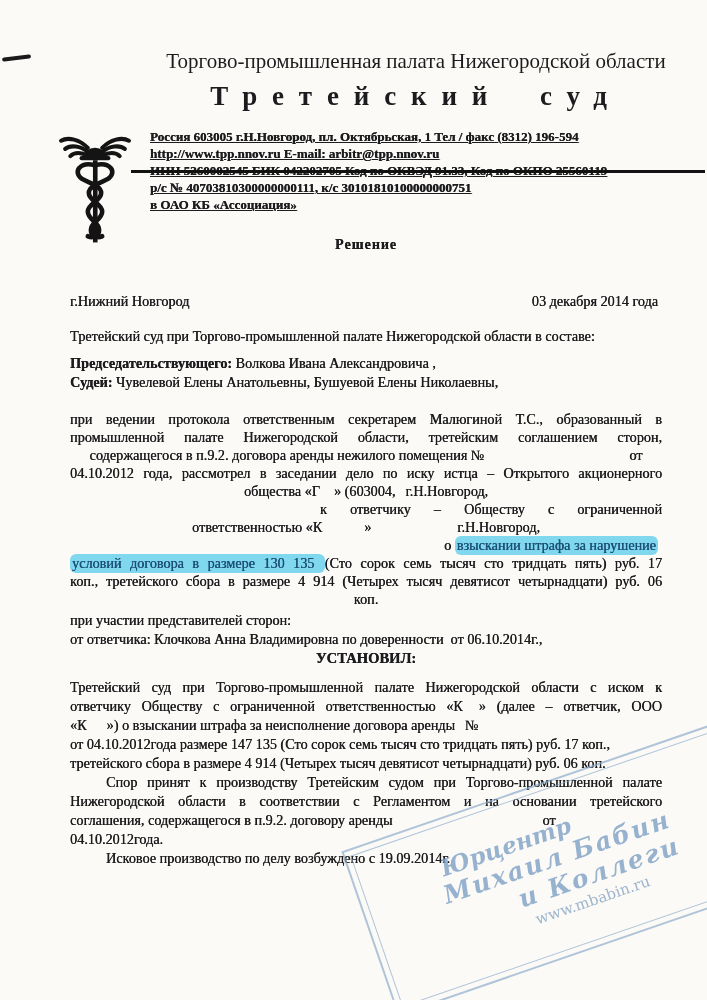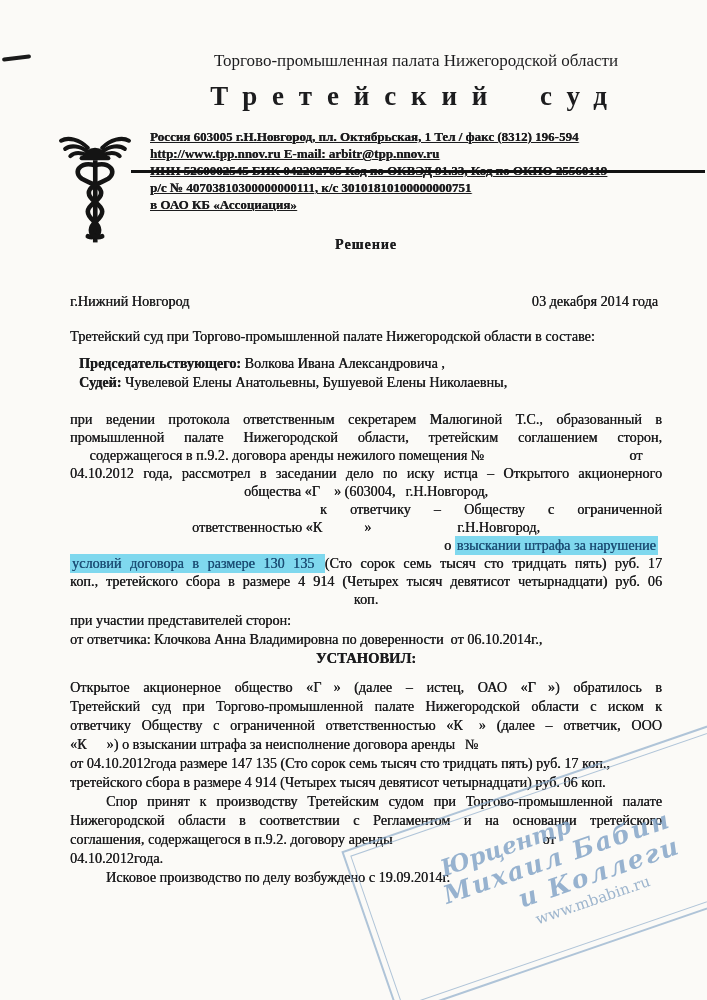--- a/index.html
+++ b/index.html
@@ -12,21 +12,21 @@
   .page{position:relative;width:707px;height:1000px;z-index:1;}
 
   
   .corner-mark{position:absolute;left:2px;top:6px;width:29px;height:3.5px;background:#1a1a1a;transform:rotate(-7deg);border-radius:2px;}
 
   
   .logo{position:absolute;left:58px;top:82px;width:74px;height:116px;}
 
   
   .hdr{margin:50px 0 0 130px;width:572px;text-align:center;}
-  .hdr-org{font-size:17px;line-height:22px;}
+  .hdr-org{font-size:21px;line-height:22px;}
   .hdr-court{margin-top:8px;font-size:27px;line-height:32px;font-weight:bold;letter-spacing:0.55em;word-spacing:0.6em;}
   .hdr-rule{position:absolute;left:131px;top:120px;width:574px;height:2.6px;background:#121212;}
 
   
   .addr{margin:16px 0 0 150px;font-size:13px;line-height:17px;font-weight:bold;text-decoration:underline;}
   .addr .tline{height:17px;line-height:17px;}
 
   
   .col{margin-left:70px;width:592px;font-size:14.2px;}
   .col, .addr{text-shadow:0.3px 0 0 currentColor;} 
@@ -34,24 +34,24 @@
   .title{margin-top:24px;text-align:center;font-size:14px;font-weight:bold;letter-spacing:1px;}
 
   .place-date{margin-top:40px;display:flex;justify-content:space-between;width:588px;}
 
   .tline{height:19px;line-height:19px;}
   .tight .tline{height:18px;line-height:18px;text-align:center;}
   .just{text-align:justify;text-align-last:justify;}
   .gap{display:inline-block;height:1px;}
   .b{font-weight:bold;}
   .u{text-decoration:underline;}
-  .hl{background:#7fd8ee;color:#1d4f76;padding:1px 2px 2px 2px;}
+  .hl{background:#7fd8ee;color:#1d4f76;padding:1px 2px 2px 2px;border-radius:6px;}
 
   .composition{margin-top:17px;}
-  .judges{margin-top:8px;margin-left:9px;}
+  .judges{margin-top:8px;}
   .case-intro{margin-top:18px;}
   .reps{margin-top:3px;}
   .ustanovil{text-align:center;font-weight:bold;font-size:14.6px;height:19px;line-height:19px;}
   .established{margin-top:10px;}
 
   
   .watermark{
     position:absolute;left:398px;top:792px;width:434px;height:174px;
     transform:rotate(-19deg);transform-origin:0 100%;
     border:2px solid rgba(142,172,203,0.7);padding:5px;box-sizing:border-box;
@@ -139,21 +139,20 @@
       </div>
 
     <div class="reps">
         <div class="tline"><span>при участии представителей сторон:</span></div>
         <div class="tline"><span>от ответчика: Клочкова Анна Владимировна по доверенности</span><span class="gap" style="width: 7px;"></span><span>от 06.10.2014г.,</span></div>
       </div>
 
     <div class="ustanovil">УСТАНОВИЛ:</div>
 
     <div class="established">
-        <div class="tline just"><span>Открытое акционерное общество «Г</span><span class="gap" style="width: 12px;"></span><span>» (далее – истец, ОАО «Г</span><span class="gap" style="width: 12px;"></span><span>») обратилось в</span></div>
         <div class="tline just"><span>Третейский суд при Торгово-промышленной палате Нижегородской области с иском к</span></div>
         <div class="tline just"><span>ответчику Обществу с ограниченной ответственностью «К</span><span class="gap" style="width: 16px;"></span><span>» (далее – ответчик, ООО</span></div>
         <div class="tline"><span>«К</span><span class="gap" style="width: 20px;"></span><span>») о взыскании штрафа за неисполнение договора аренды</span><span class="gap" style="width: 10px;"></span><span>№</span></div>
         <div class="tline"><span>от 04.10.2012года размере 147 135 (Сто сорок семь тысяч сто тридцать пять) руб. 17 коп.,</span></div>
         <div class="tline"><span>третейского сбора в размере 4 914 (Четырех тысяч девятисот четырнадцати) руб. 06 коп.</span></div>
         <div class="tline just"><span class="gap" style="width: 36px;"></span><span>Спор принят к производству Третейским судом при Торгово-промышленной палате</span></div>
         <div class="tline just"><span>Нижегородской области в соответствии с Регламентом и на основании третейского</span></div>
         <div class="tline"><span>соглашения,  содержащегося  в  п.9.2.  договору  аренды</span><span class="gap" style="width: 150px;"></span><span>от</span></div>
         <div class="tline"><span>04.10.2012года.</span></div>
         <div class="tline"><span class="gap" style="width: 36px;"></span><span>Исковое производство по делу возбуждено с 19.09.2014г.</span></div>

